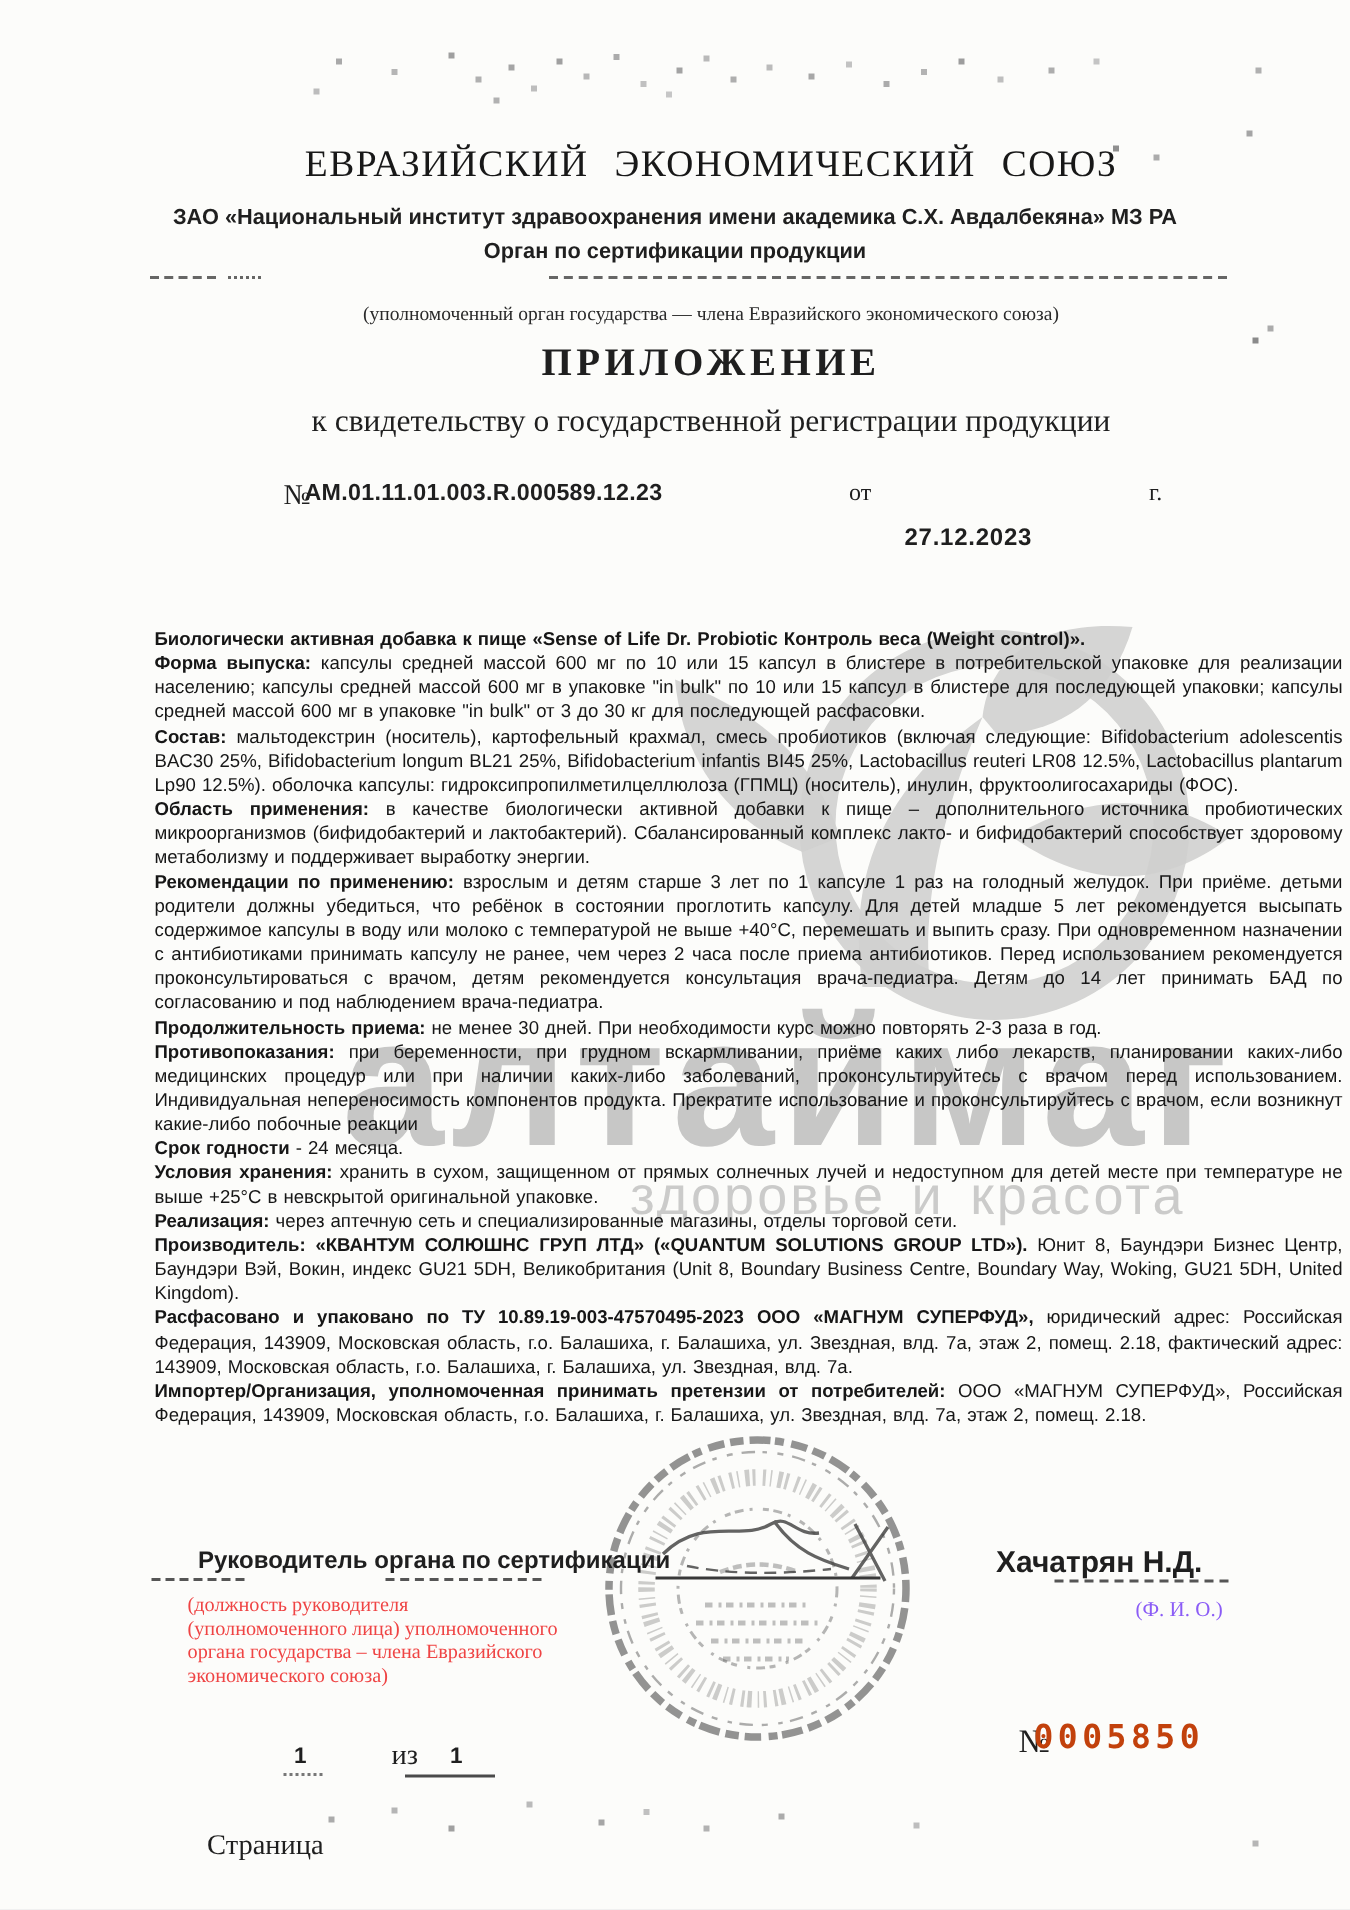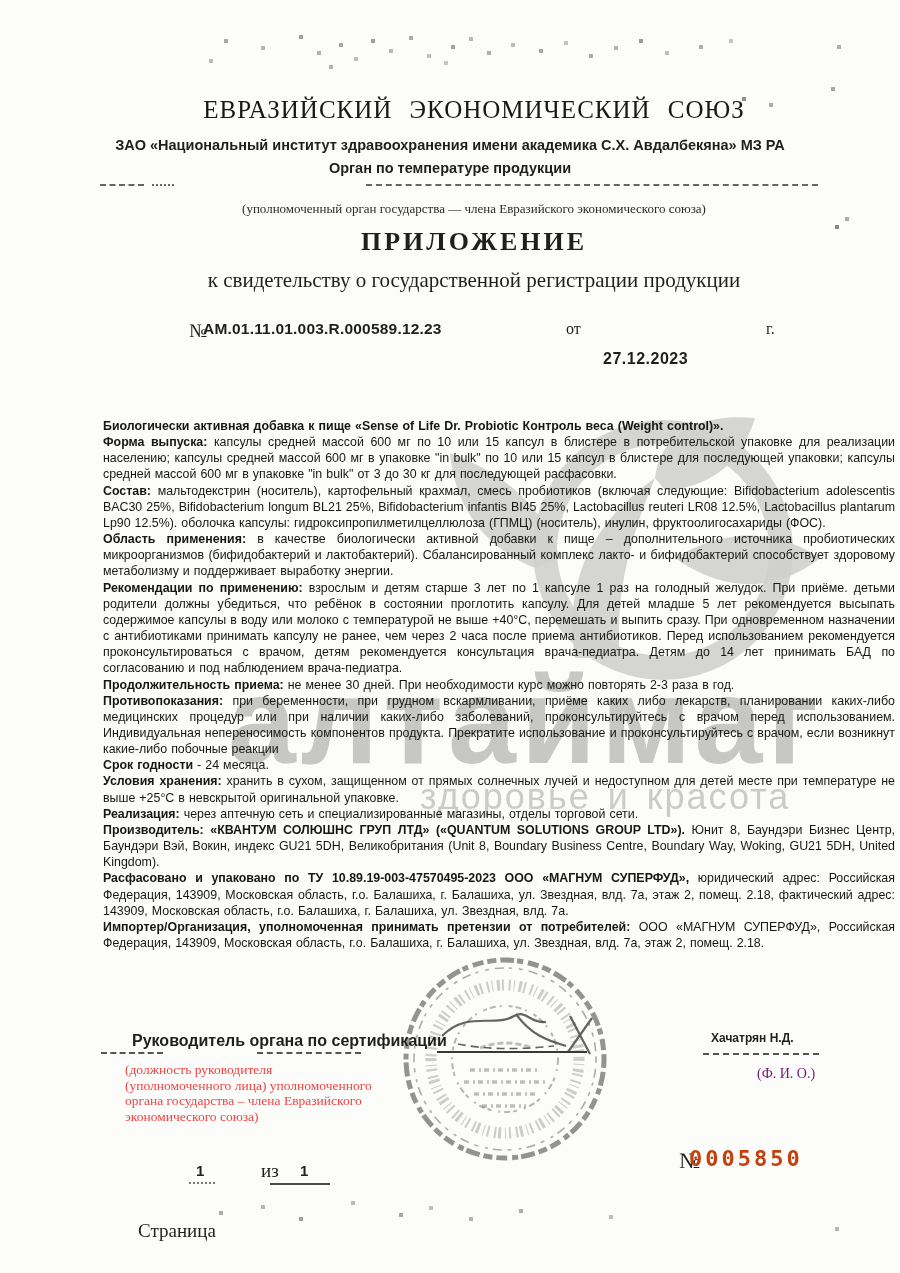--- a/index.html
+++ b/index.html
@@ -33,24 +33,24 @@
   .wm-tagline{left:420px;top:779px;font-size:36px;letter-spacing:2px;word-spacing:5px;opacity:.5;line-height:1;}
   
   .body-text{
     left:103px;top:418px;width:792px;z-index:2;
     font-size:12.4px;line-height:16.15px;text-align:justify;
     color:#161616;word-spacing:.6px;
   }
   .body-text p{margin:0;}
   
   .role-label{left:132px;top:1032px;font-size:16px;font-weight:bold;z-index:3;}
-  .sig-name{left:711px;top:1031px;font-size:12px;font-weight:bold;}
+  .sig-name{left:664px;top:1031px;font-size:20px;font-weight:bold;}
   .dash-line{height:0;border-top:2px dashed #555;}
   .role-caption{left:101px;top:1062px;font-size:13.5px;line-height:15.5px;white-space:pre-line;color:#ef4444;}
-  .fio-caption{left:733px;top:1066px;font-size:14px;color:#701a75;}
+  .fio-caption{left:733px;top:1066px;font-size:14px;color:#8b5cf6;}
   .sig-solid{left:437px;top:1051px;width:150px;height:2px;background:#383838;z-index:3;}
   
   .stamp{left:398px;top:952px;z-index:2;opacity:.85;}
   
   .page-label{left:104px;top:1220px;font-size:19px;margin-left:10px;}
   .page-cur{left:196px;top:1162px;font-size:15px;font-weight:bold;}
   .of-label{left:237px;top:1160px;font-size:19px;}
   .page-tot{left:300px;top:1162px;font-size:15px;font-weight:bold;}
   .u-dotted{left:189px;top:1182px;width:26px;border-top:2px dotted #777;height:0;}
   .u-solid{left:270px;top:1183px;width:60px;height:2px;background:#4a4a4a;}
@@ -94,21 +94,21 @@
         <path d="M230 70 C 235 25, 275 5, 330 10 C 315 60, 280 80, 240 82 Z"></path>
         <path d="M250 150 C 300 120, 350 120, 395 150 C 350 185, 300 185, 250 150 Z"></path>
       </g>
     </svg>
     <div class="abs wm wm-brand">алтаймаг</div>
     <div class="abs wm wm-tagline">здоровье и красота</div>
   </div>
 
   <div class="abs center serif union-title">ЕВРАЗИЙСКИЙ  ЭКОНОМИЧЕСКИЙ  СОЮЗ</div>
   <div class="abs center org-line1">ЗАО «Национальный институт здравоохранения имени академика С.Х. Авдалбекяна» МЗ РА</div>
-  <div class="abs center org-line2">Орган по температуре продукции</div>
+  <div class="abs center org-line2">Орган по сертификации продукции</div>
 
   <div class="abs rule-seg" style="left:100px;top:184px;width:44px;"></div>
   <div class="abs rule-seg" style="left:152px;top:184px;width:22px;border-top-style:dotted;"></div>
   <div class="abs rule-seg" style="left:366px;top:184px;width:452px;"></div>
 
   <div class="abs center serif note-line">(уполномоченный орган государства — члена Евразийского экономического союза)</div>
 
   <div class="abs center serif doc-title">ПРИЛОЖЕНИЕ</div>
   <div class="abs center serif doc-subtitle">к свидетельству о государственной регистрации продукции</div>
 

